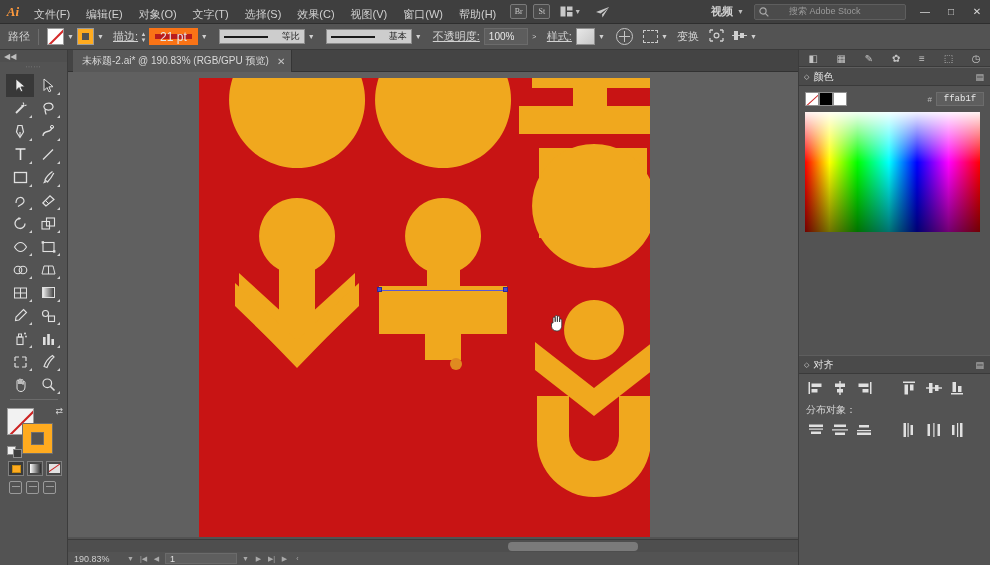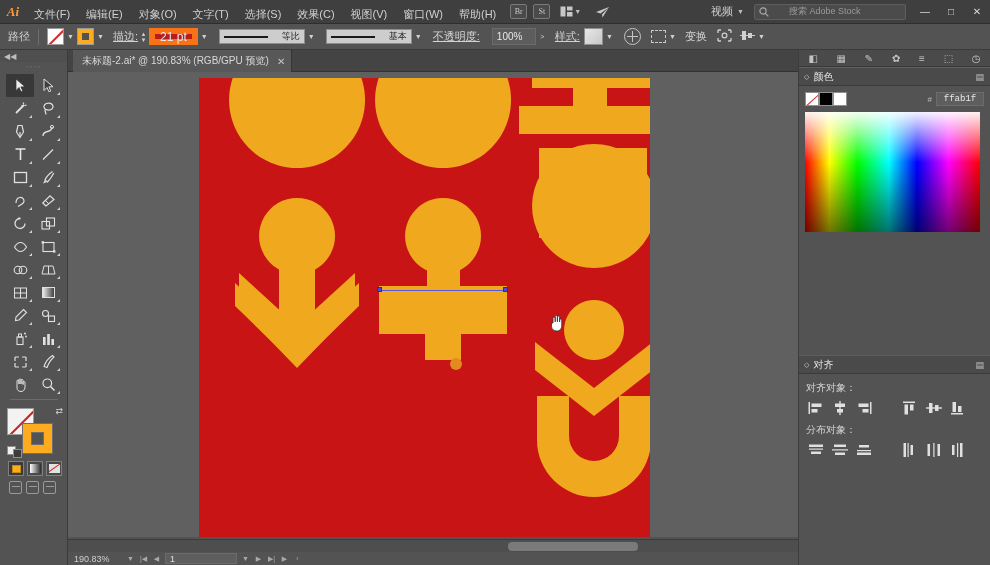--- a/index.html
+++ b/index.html
@@ -32,21 +32,21 @@
     border: 1px solid #7a7a7a; border-radius: 2px;
     background: #4a4a4a; color: #c8c8c8; font-size: 8px;
     display: flex; align-items: center; justify-content: center;
     font-family: "Liberation Serif", serif;
   }
   .mb-icon {
     margin-left: 10px; color: #c2c2c2; font-size: 11px;
     display: flex; align-items: center;
   }
   .mb-spacer { flex: 1; }
-  .ws-label { font-size: 11px; color: #cfcfcf; margin-right: 3px; }
+  .ws-label { font-size: 11px; color: #cfcfcf; margin-right: 3px; font-weight: bold; }
   .caret { font-size: 7px; color: #bdbdbd; margin: 0 4px 0 1px; }
   .stock-search {
     width: 152px; height: 16px; background: #4b4b4b;
     border: 1px solid #5e5e5e; border-radius: 2px;
     display: flex; align-items: center; padding: 0 4px; margin: 0 6px;
   }
   .stock-search span.txt { font-size: 9px; color: #9a9a9a; margin-left: 20px; }
   .wincontrols { display: flex; align-items: center; height: 24px; }
   .wc {
     width: 26px; height: 24px; display: flex; align-items: center; justify-content: center;
@@ -364,21 +364,21 @@
     </div>
     <div class="dd-arrow">▼</div>
     <div style="width:8px"></div>
     <div class="profile-box">
       <span class="ln"></span>
       <span>基本</span>
     </div>
     <div class="dd-arrow">▼</div>
     <div style="width:8px"></div>
     <span class="cb-label" style="text-decoration: underline;">不透明度:</span>
-    <div class="opacity-field" style="margin-left:12px">100%</div>
+    <div class="opacity-field" style="margin-left:4px">100%</div>
     <div class="dd-arrow">&gt;</div>
     <div style="width:6px"></div>
     <span class="cb-label" style="text-decoration: underline;">样式:</span>
     <div class="style-sw" style="margin-left:4px"></div>
     <div class="dd-arrow">▼</div>
     <div style="width:8px"></div>
     <div class="round-icon"></div>
     <div style="width:10px"></div>
     <div class="dashed-icon"></div>
     <div class="dd-arrow">▼</div>
@@ -720,21 +720,20 @@
       </div>
       <div class="spectrum"></div>
     </div>
 
     <div class="panel-header" style="margin-top:118px">
       <span class="ph-arrow">◇</span>
       <span class="ph-title">对齐</span>
       <span class="ph-menu">▤</span>
     </div>
     <div class="panel-body">
-      <div class="al-label">对齐对象：</div>
       <div class="al-row">
         <div class="al-btn">
           <svg width="16" height="14" viewBox="0 0 16 14">
               <rect x="0.5" y="1" width="1.5" height="12" fill="#e0e0e0"></rect>
               <rect x="3.5" y="2.5" width="10" height="3.5" fill="#e0e0e0"></rect>
               <rect x="3.5" y="8" width="6" height="3.5" fill="#e0e0e0"></rect>
             </svg>
         </div>
         <div class="al-btn">
           <svg width="16" height="14" viewBox="0 0 16 14">

